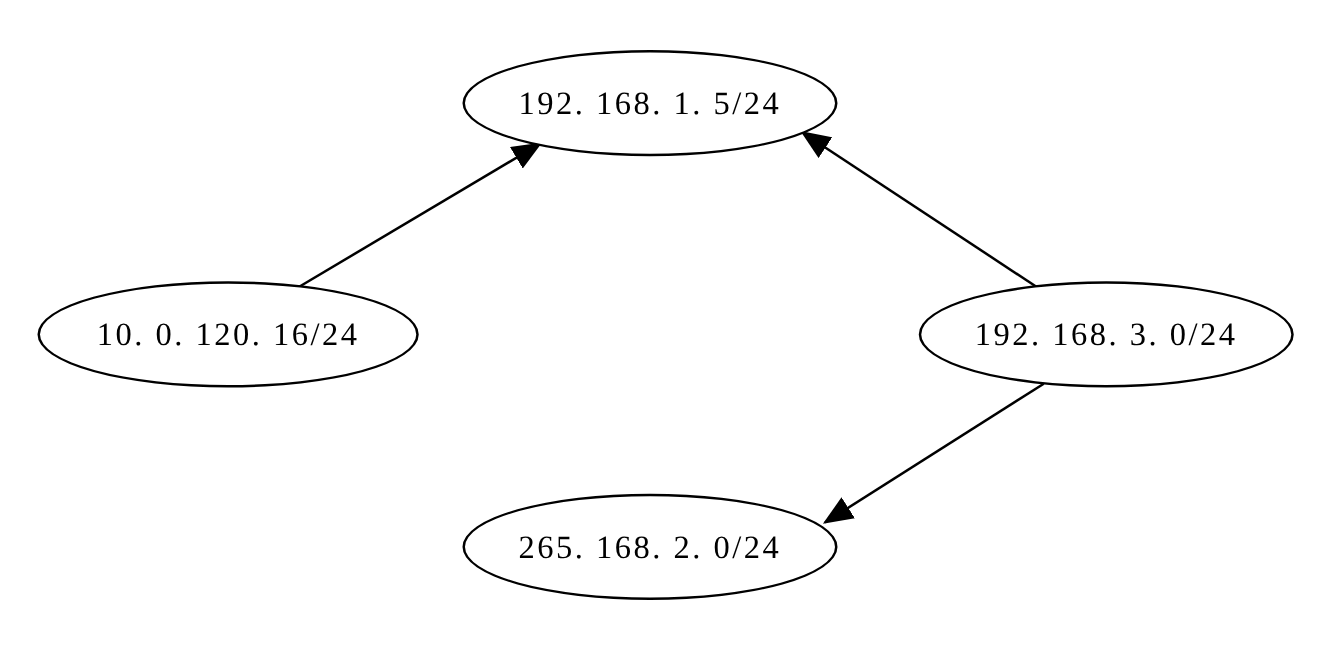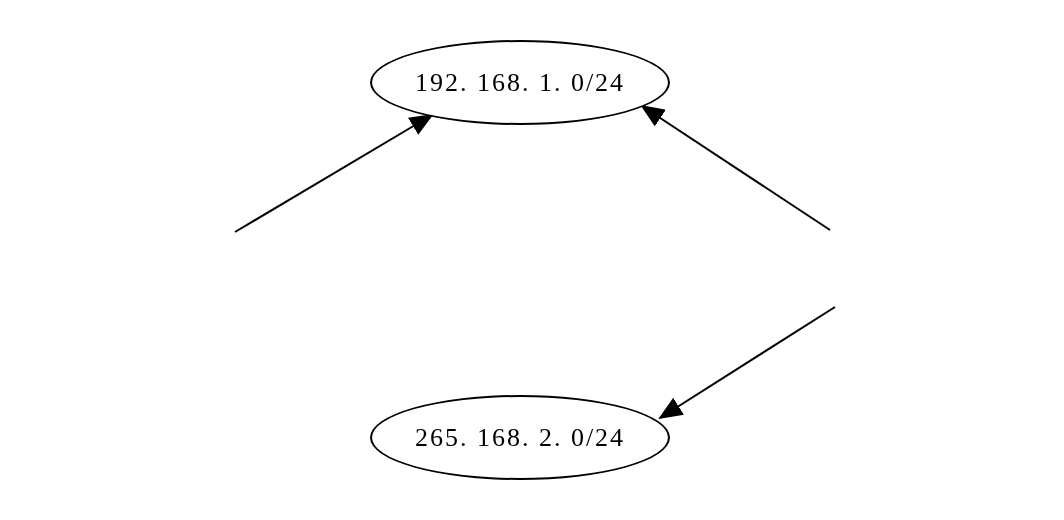--- a/index.html
+++ b/index.html
@@ -53,22 +53,28 @@
     </defs>
 
     <line x1="235" y1="232" x2="432" y2="115" stroke="#000" stroke-width="2" marker-end="url(#arrowhead)"></line>
 
     <line x1="830" y1="230" x2="642" y2="106" stroke="#000" stroke-width="2" marker-end="url(#arrowhead)"></line>
 
     <line x1="835" y1="307" x2="660" y2="418" stroke="#000" stroke-width="2" marker-end="url(#arrowhead)"></line>
   </svg>
 
   <div class="node" style="left:370px; top:40px; width:300px; height:85px;">
-    <span>192. 168. 1. 0/24</span>
+    <span>192. 168. 1. 5/24</span>
   </div>
 
+  <div class="node" style="left:30px; top:225px; width:305px; height:85px;">
+    <span>10. 0. 120. 16/24</span>
+  </div>
 
+  <div class="node" style="left:735px; top:225px; width:300px; height:85px;">
+    <span>192. 168. 3. 0/24</span>
+  </div>
 
   <div class="node" style="left:370px; top:395px; width:300px; height:85px;">
     <span>265. 168. 2. 0/24</span>
   </div>
 
 </div>
 
 </body></html>

